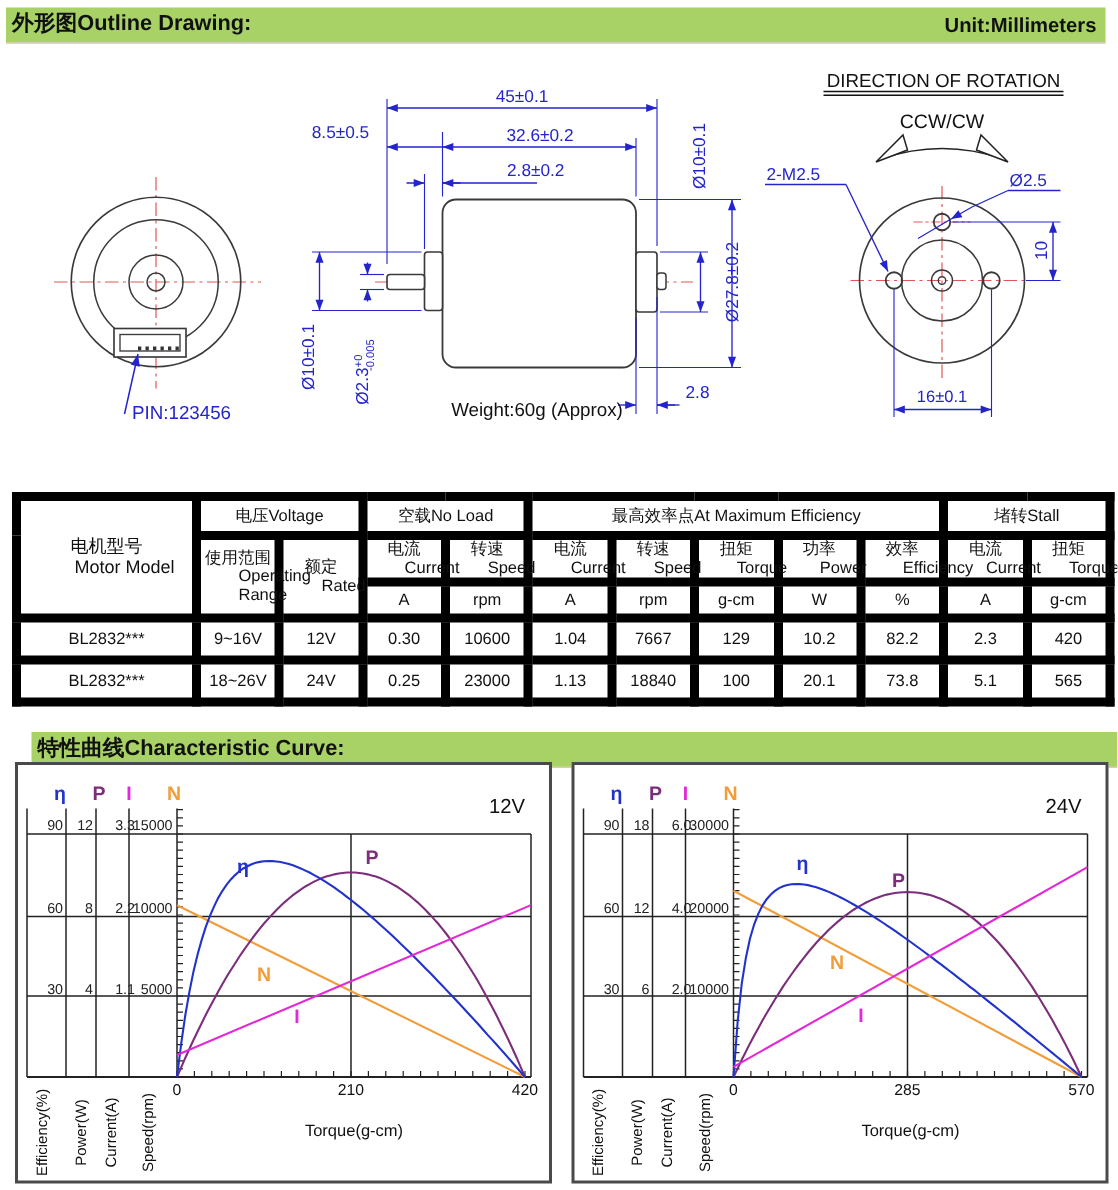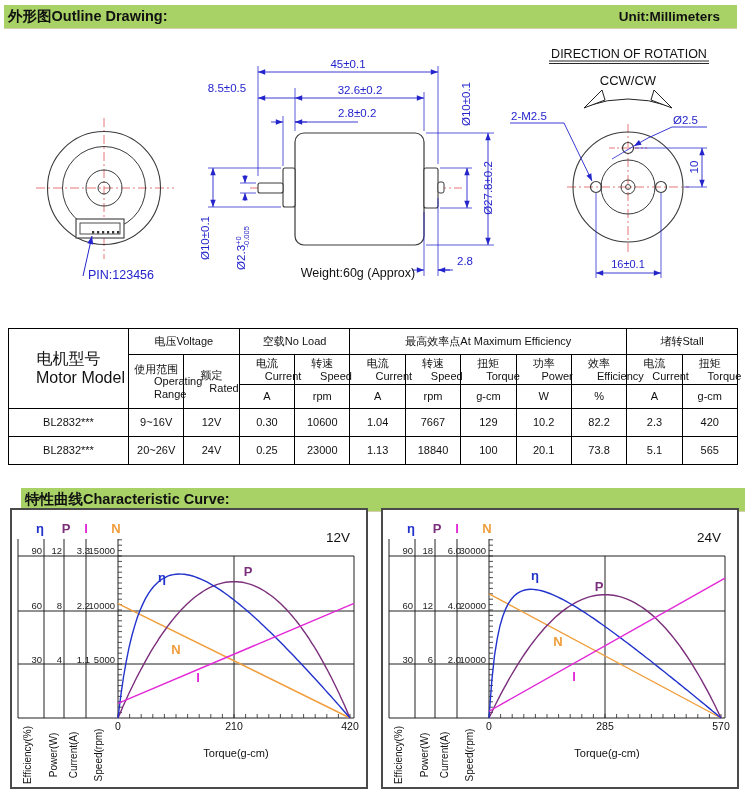--- a/index.html
+++ b/index.html
@@ -1,25 +1,25 @@
 <!DOCTYPE html>
 <html><head>
 <meta charset="utf-8">
 <style>
   html,body{margin:0;padding:0;background:#fff;}
   .page{position:relative;width:745px;height:793px;background:#ffffff;
         font-family:"Liberation Sans",sans-serif;color:#111;overflow:hidden;}
   .bar{position:absolute;left:4px;width:729px;height:23px;background:#a8d266;
        border-bottom:1px solid #d6cfae;font-size:14.5px;line-height:23px;
        padding-left:4px;display:flex;justify-content:space-between;font-weight:bold;}
-  .bar .right{padding-right:17px;font-size:13.5px;}
+  .bar .right{padding-right:6px;font-size:13.5px;}
   #outline-svg{position:absolute;left:0;top:30px;}
   table.motor{position:absolute;left:8px;top:328px;width:729px;border-collapse:collapse;
        table-layout:fixed;font-size:11px;text-align:center;color:#111;}
-  table.motor td{border:1px solid #000000;padding:0 1px;vertical-align:middle;line-height:1.15;}
+  table.motor td{border:6px solid #000000;padding:0 1px;vertical-align:middle;line-height:1.15;}
   table.motor .cn{display:block;}
   table.motor .en{display:block;margin-left:24px;}
   .chart-panel{position:absolute;top:508px;width:358px;height:281px;border:2px solid #4a4a4a;
        background:#fff;box-sizing:border-box;}
   #chart-0{left:10px;} #chart-1{left:381px;}
   .chart-panel svg{display:block;}
   text{font-family:"Liberation Sans",sans-serif;}
 </style>
 </head>
 <body>
@@ -160,21 +160,21 @@
   </svg>
 
 
   <table class="motor">
     <colgroup>
       <col style="width:120px">
         <col span="11" style="width:55.36px">
     </colgroup>
     <tbody>
         <tr style="height:26px">
-      <td rowspan="3" style="font-size:16px">
+      <td rowspan="3" style="font-size:12px">
         <span class="cn">电机型号</span>
         <span class="en">Motor Model</span>
       </td>
       <td colspan="2">电压Voltage</td>
       <td colspan="2">空载No Load</td>
       <td colspan="5">最高效率点At Maximum Efficiency</td>
       <td colspan="2">堵转Stall</td>
     </tr>
     <tr style="height:30px">
       <td rowspan="2">
@@ -242,21 +242,21 @@
       <td>1.04</td>
       <td>7667</td>
       <td>129</td>
       <td>10.2</td>
       <td>82.2</td>
       <td>2.3</td>
       <td>420</td>
     </tr>
     <tr style="height:28px">
       <td>BL2832***</td>
-      <td>20~26V</td>
+      <td>18~26V</td>
       <td>24V</td>
       <td>0.25</td>
       <td>23000</td>
       <td>1.13</td>
       <td>18840</td>
       <td>100</td>
       <td>20.1</td>
       <td>73.8</td>
       <td>5.1</td>
       <td>565</td>

